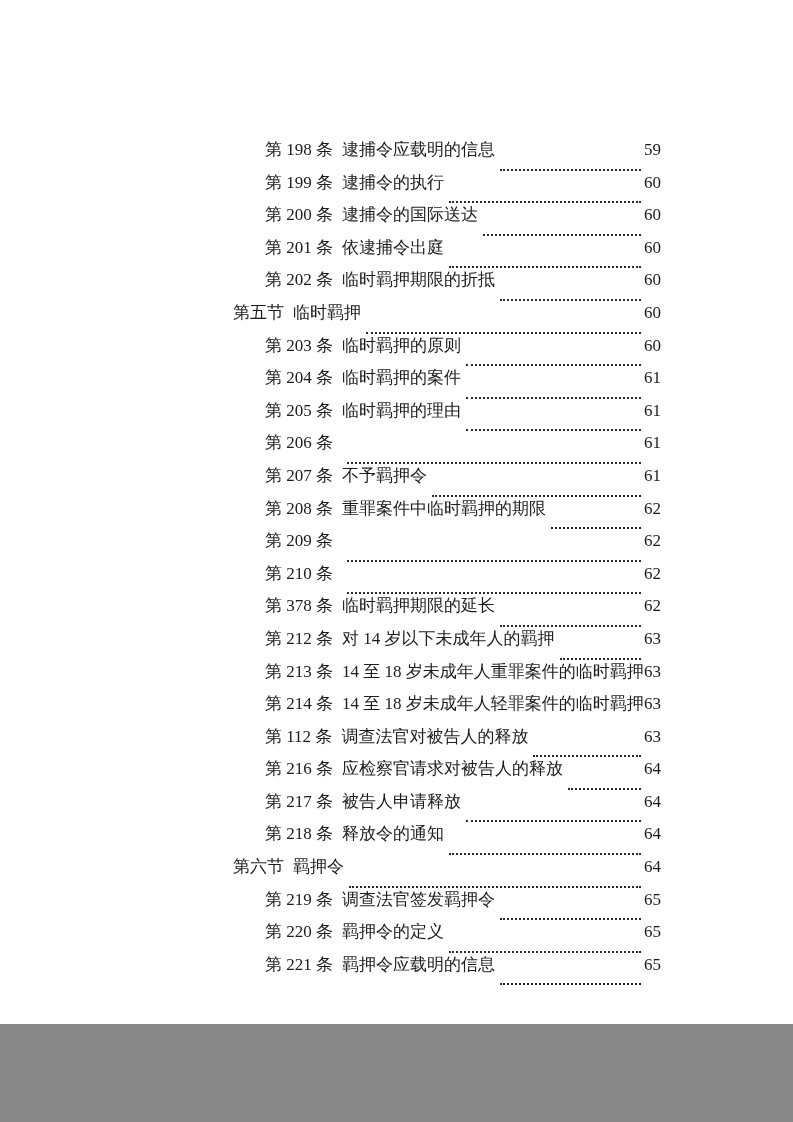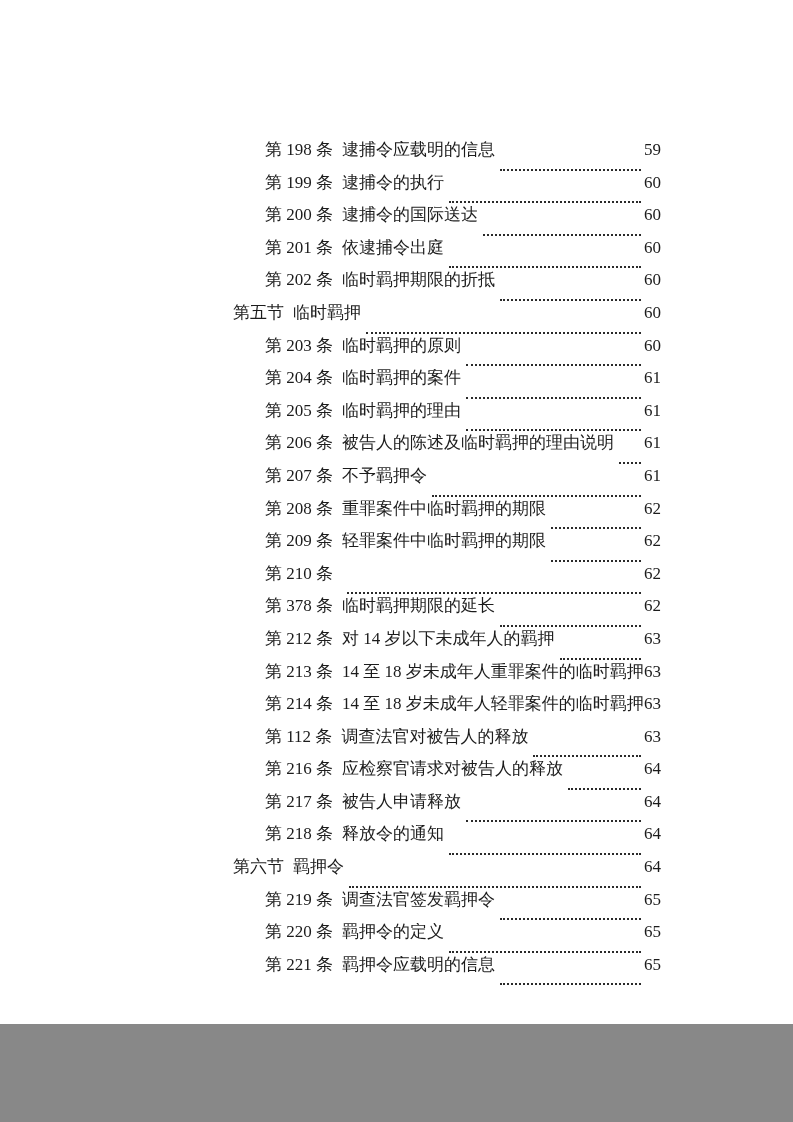--- a/index.html
+++ b/index.html
@@ -106,39 +106,37 @@
       <span class="pagenum">61</span>
     </div>
       <div class="row article">
       <span class="label">第 205 条</span>
       <span class="title">临时羁押的理由</span>
       <span class="leader"></span>
       <span class="pagenum">61</span>
     </div>
       <div class="row article">
       <span class="label">第 206 条</span>
-      <span class="title">被告人的陈述及临时羁押的理由说明</span>
       <span class="leader"></span>
       <span class="pagenum">61</span>
     </div>
       <div class="row article">
       <span class="label">第 207 条</span>
       <span class="title">不予羁押令</span>
       <span class="leader"></span>
       <span class="pagenum">61</span>
     </div>
       <div class="row article">
       <span class="label">第 208 条</span>
       <span class="title">重罪案件中临时羁押的期限</span>
       <span class="leader"></span>
       <span class="pagenum">62</span>
     </div>
       <div class="row article">
       <span class="label">第 209 条</span>
-      <span class="title">轻罪案件中临时羁押的期限</span>
       <span class="leader"></span>
       <span class="pagenum">62</span>
     </div>
       <div class="row article">
       <span class="label">第 210 条</span>
       <span class="leader"></span>
       <span class="pagenum">62</span>
     </div>
       <div class="row article">
       <span class="label">第 378 条</span>

